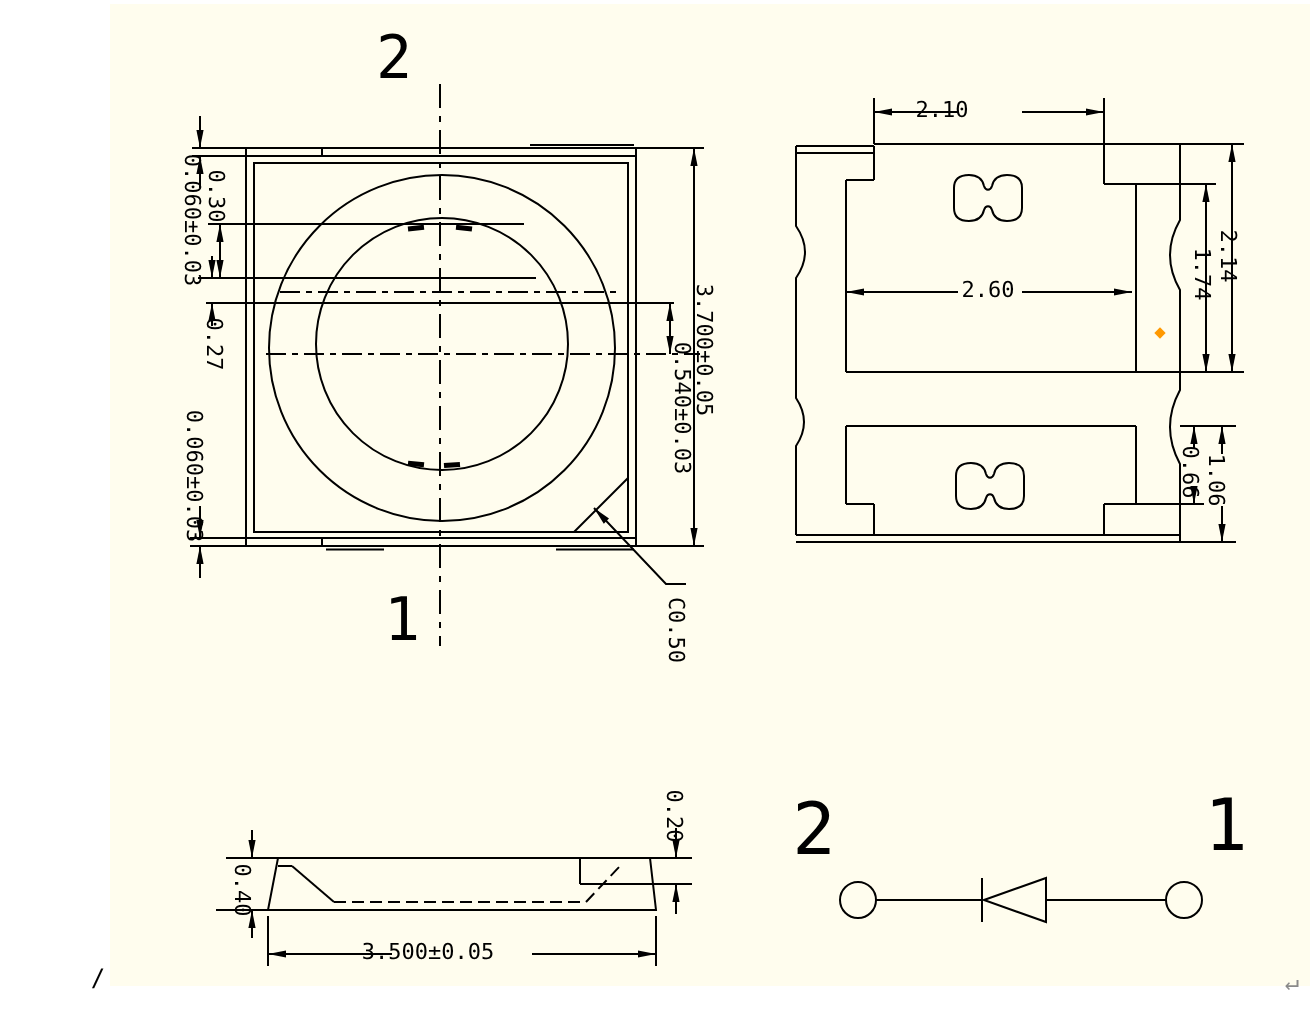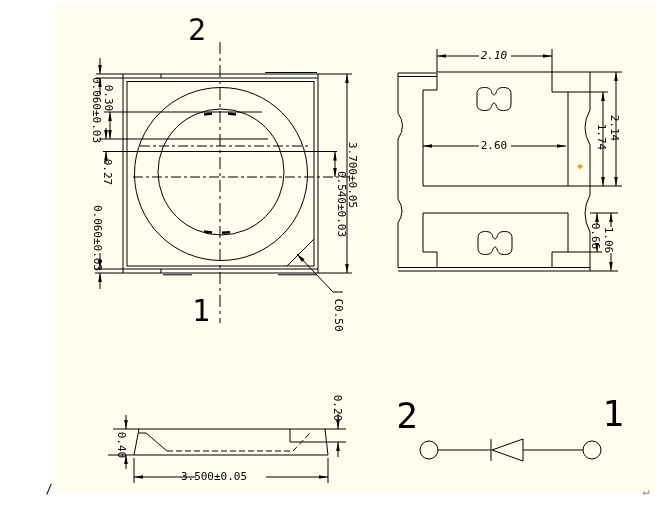--- a/index.html
+++ b/index.html
@@ -202,21 +202,21 @@
   <div class="lbl h big" style="left:201px;top:311px;">1</div>
 
   <div class="lbl v" style="left:96px;top:110px;">0.060±0.03</div>
   <div class="lbl v" style="left:108px;top:98px;">0.30</div>
   <div class="lbl v" style="left:107px;top:172px;">0.27</div>
   <div class="lbl v" style="left:97px;top:238px;">0.060±0.03</div>
   <div class="lbl v" style="left:352px;top:175px;">3.700±0.05</div>
   <div class="lbl v" style="left:341px;top:204px;">0.540±0.03</div>
   <div class="lbl v" style="left:338px;top:315px;">C0.50</div>
 
-  <div class="lbl h" style="left:494px;top:55px;font-style:italic;">2.10</div>
+  <div class="lbl h" style="left:471px;top:55px;">2.10</div>
   <div class="lbl h" style="left:494px;top:145px;">2.60</div>
   <div class="lbl v" style="left:614px;top:128px;">2.14</div>
   <div class="lbl v" style="left:601px;top:137px;">1.74</div>
   <div class="lbl v" style="left:595px;top:236px;">0.66</div>
   <div class="lbl v" style="left:608px;top:240px;">1.06</div>
 
   <div class="lbl v" style="left:121px;top:445px;">0.40</div>
   <div class="lbl v" style="left:337px;top:408px;">0.20</div>
   <div class="lbl h" style="left:214px;top:476px;">3.500±0.05</div>
 

